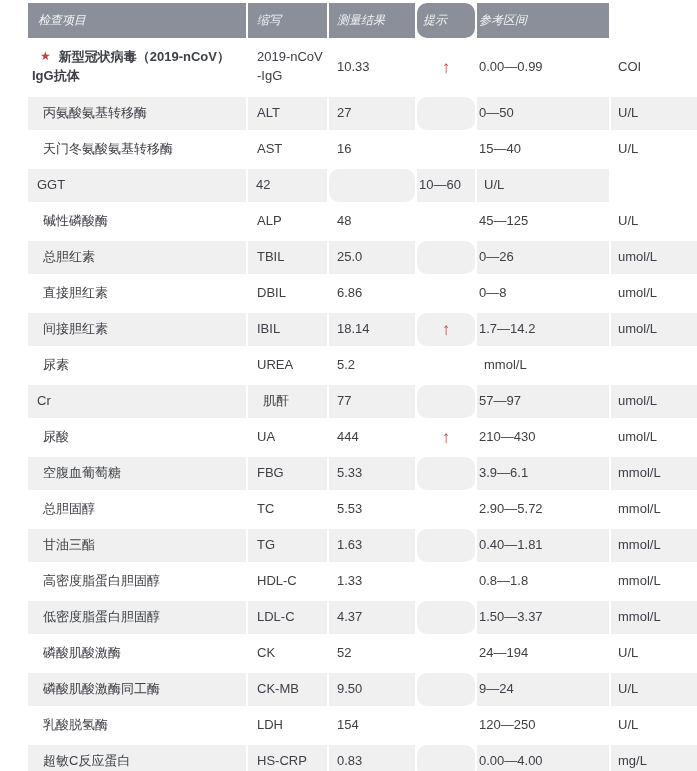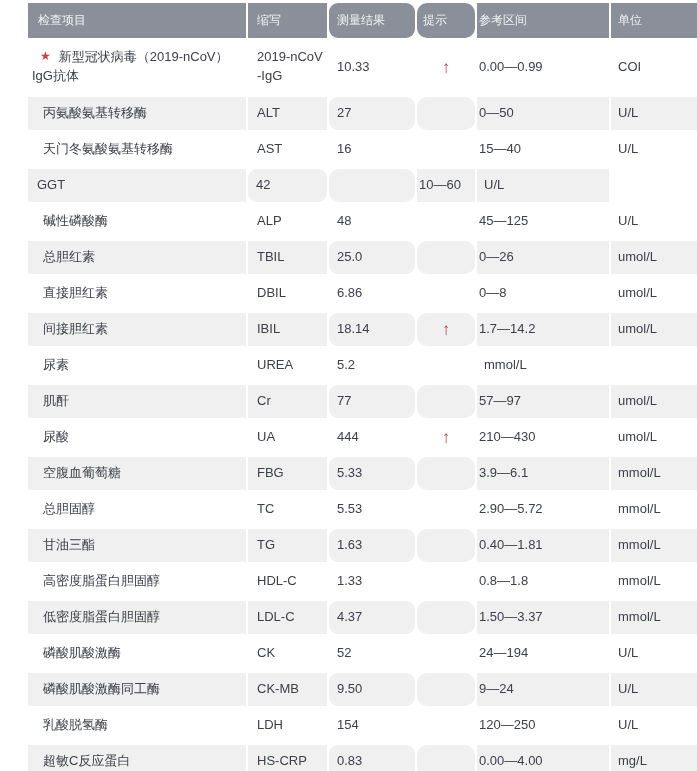--- a/index.html
+++ b/index.html
@@ -21,20 +21,21 @@
     top: 3px;
     width: 669px;
   }
   .grid-row {
     display: grid;
     grid-template-columns: 218px 79px 86px 58px 132px 86px;
     column-gap: 2px;
   }
   .header {
     margin-bottom: 2px;
+    font-style: italic;
   }
   .header .cell {
     background: #8a8f99;
     color: #f2f3f4;
     font-size: 12px;
     min-height: 35px;
   }
   .row { margin-bottom: 3px; }
   .row .cell {
     background: #ffffff;
@@ -43,24 +44,24 @@
   }
   .row.shaded .cell { background: #f0f0f1; align-items: center; }
   .row.first .cell { min-height: 54px; }
   .cell {
     display: flex;
     align-items: center;
     line-height: 1.45;
   }
   .item-cell   { padding-left: 15px; padding-right: 6px; }
   .header .item-cell { padding-left: 10px; }
-  .row.first .item-cell { padding-left: 4px; }
+  .row.first .item-cell { padding-left: 4px; font-weight: bold; }
   .row.first .item-cell .item-text { display: inline; }
   .abbr-cell   { padding-left: 9px; padding-right: 4px; word-break: break-all; }
-  .result-cell { padding-left: 8px; border-radius: 9px; }
+  .result-cell { padding-left: 8px; }
   .hint-cell   { justify-content: center; border-radius: 10px; }
   .header .hint-cell { justify-content: flex-start; padding-left: 6px; }
   .ref-cell    { padding-left: 2px; }
   .unit-cell   { padding-left: 7px; }
   .star {
     color: #c1433c;
     font-size: 12px;
     margin: 0 8px;
     vertical-align: 1px;
   }
@@ -78,21 +79,20 @@
 
 <div class="page">
   <div class="table">
 
     <div class="grid-row header">
       <div class="cell item-cell">检查项目</div>
       <div class="cell abbr-cell">缩写</div>
       <div class="cell result-cell">测量结果</div>
       <div class="cell hint-cell">提示</div>
       <div class="cell ref-cell">参考区间</div>
-      <div class="cell unit-cell">单位</div>
     </div>
 
     <div>
 
         <div class="grid-row row first">
           <div class="cell item-cell">
             <span>
               <span class="star">★</span><span class="item-text">新型冠状病毒（2019-nCoV）IgG抗体</span>
             </span>
           </div>
@@ -213,26 +213,26 @@
           </div>
           <div class="cell abbr-cell">UREA</div>
           <div class="cell result-cell">5.2</div>
           <div class="cell hint-cell">
             
           </div>
           <div class="cell unit-cell">mmol/L</div>
         </div>
 
         <div class="grid-row row shaded">
+          <div class="cell abbr-cell">Cr</div>
           <div class="cell item-cell">
             <span>
               <span class="item-text">肌酐</span>
             </span>
           </div>
-          <div class="cell abbr-cell">Cr</div>
           <div class="cell result-cell">77</div>
           <div class="cell hint-cell">
             
           </div>
           <div class="cell ref-cell">57—97</div>
           <div class="cell unit-cell">umol/L</div>
         </div>
 
         <div class="grid-row row">
           <div class="cell item-cell">

